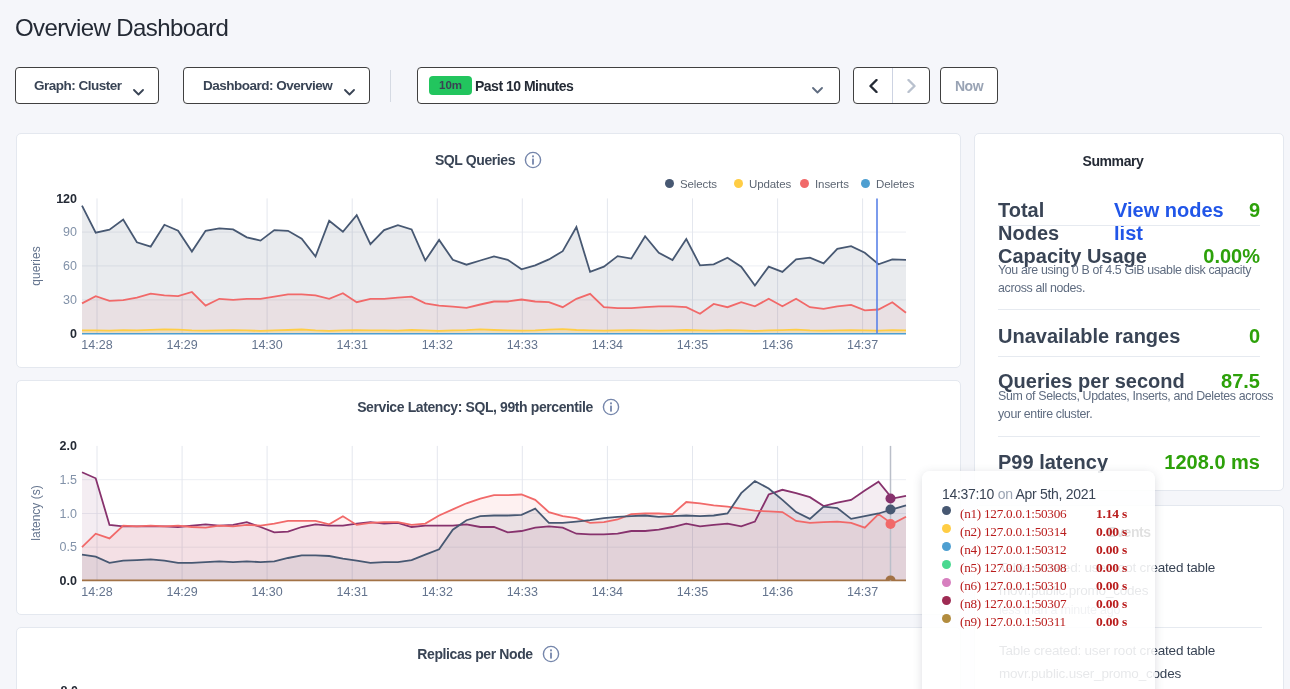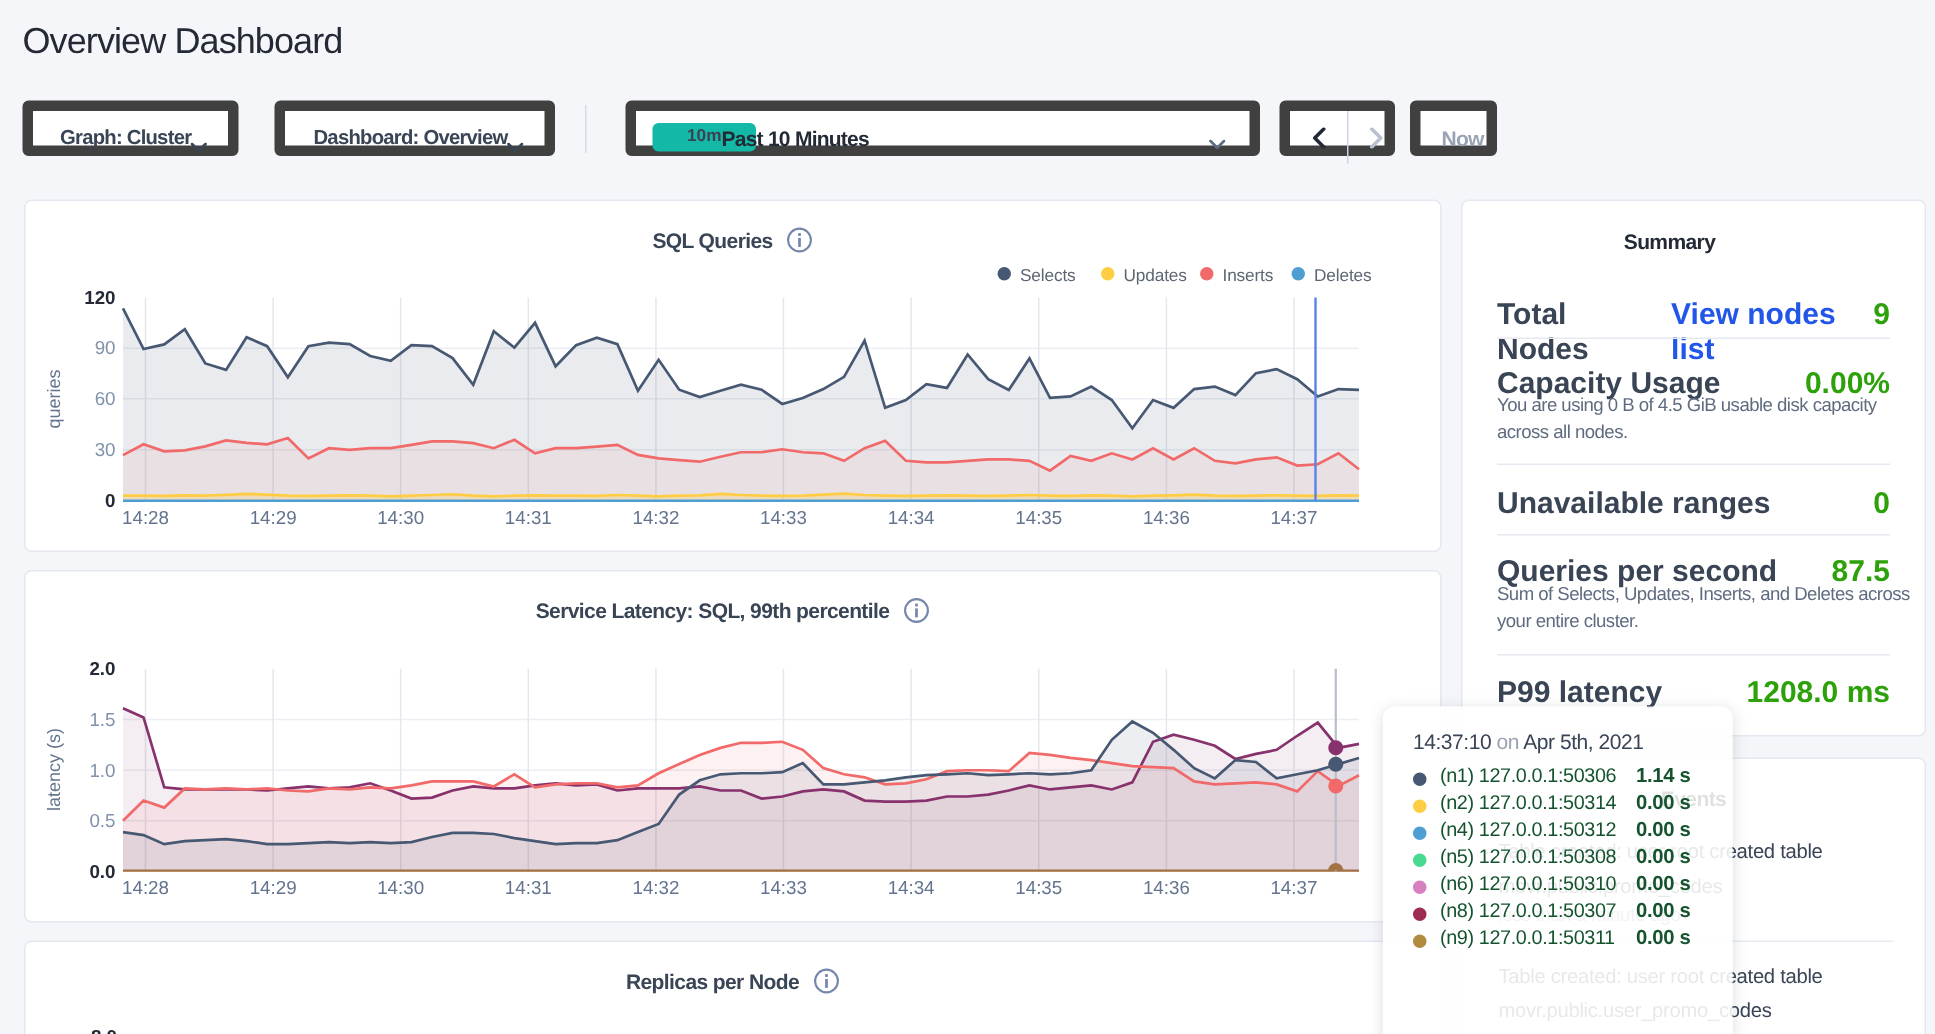--- a/index.html
+++ b/index.html
@@ -1,27 +1,27 @@
 <!DOCTYPE html>
 <html><head>
 <meta charset="utf-8">
 <style>
 * { margin:0; padding:0; box-sizing:border-box; }
 html,body { width:1290px; height:689px; overflow:hidden; background:#f5f6fa;
   font-family:"Liberation Sans", sans-serif; }
 .abs { position:absolute; }
 .card { position:absolute; background:#fff; border:1px solid #e4e8ef; border-radius:5px; }
-.ctl { position:absolute; top:67px; height:37px; background:#fff; border:7px solid #404040;
+.ctl { position:absolute; top:67px; height:37px; background:#fff; border:1px solid #404040;
   border-radius:4px; color:#394455; font-weight:bold; font-size:13.5px; letter-spacing:-0.5px; }
 .ctitle { position:absolute; width:100%; text-align:center; font-size:14px; font-weight:bold; color:#394455; letter-spacing:-0.4px; }
 .ic { margin-left:9px; }
 .leg { position:absolute; top:178px; font-size:11.5px; color:#5d6673; letter-spacing:-0.1px; }
 .leg .dot { margin-right:6px; }
 .dot { display:inline-block; width:9px; height:9px; border-radius:50%; margin-right:9px; flex:none; }
-.tr { display:flex; align-items:flex-end; height:18px; font-size:13.2px; color:#14532d; }
+.tr { display:flex; align-items:flex-start; height:18px; font-size:13.2px; color:#b91c1c;font-family:Liberation Serif, serif; }
 .tl { letter-spacing:-0.25px; }
 .tv { font-weight:bold; margin-left:auto; margin-right:28px; letter-spacing:-0.2px; font-size:13.5px; }
 .srow { position:absolute; left:24px; right:20px; display:flex; font-size:20px; font-weight:bold; color:#394455; }
 .sval { margin-left:auto; color:#2da10a; }
 .sdesc { position:absolute; left:24px; right:22px; font-size:12.4px; color:#5f6c80; line-height:18px; letter-spacing:-0.35px; white-space:nowrap; }
 .sdiv { position:absolute; left:24px; right:22px; border-top:1px solid #e6eaf0; }
 .ev { font-size:13.5px; color:#394455; line-height:23px; letter-spacing:-0.2px; }
 </style>
 </head>
 <body>
@@ -30,22 +30,22 @@
 <div class="ctl" style="left:15px;width:144px;padding:10px 0 0 18px">Graph: Cluster
   <span style="position:absolute;right:14px;top:16px"><svg width="11" height="7" viewBox="0 0 11 7" style="display:inline-block;vertical-align:middle">
         <polyline points="1,1 5.5,5.5 10,1" fill="none" stroke="#394455" stroke-width="1.8" stroke-linecap="round" stroke-linejoin="round"></polyline>
       </svg></span></div>
 <div class="ctl" style="left:183px;width:187px;padding:10px 0 0 19px">Dashboard: Overview
   <span style="position:absolute;right:14px;top:16px"><svg width="11" height="7" viewBox="0 0 11 7" style="display:inline-block;vertical-align:middle">
         <polyline points="1,1 5.5,5.5 10,1" fill="none" stroke="#394455" stroke-width="1.8" stroke-linecap="round" stroke-linejoin="round"></polyline>
       </svg></span></div>
 <div class="abs" style="left:390px;top:70px;width:1px;height:32px;background:#d5dae3"></div>
 <div class="ctl" style="left:417px;width:423px">
-  <span style="position:absolute;left:11px;top:8px;background:#14b8a6;border-radius:4px;font-size:11.5px;
-    padding:3px 23px 4px;color:#3a4254;letter-spacing:0">10m</span>
+  <span style="position:absolute;left:11px;top:8px;background:#22c55e;border-radius:4px;font-size:11.5px;
+    padding:3px 10px 4px;color:#3a4254;letter-spacing:0">10m</span>
   <span style="position:absolute;left:57px;top:10px;color:#242a35;font-size:14px">Past 10 Minutes</span>
   <span style="position:absolute;right:16px;top:14px"><svg width="11" height="7" viewBox="0 0 11 7" style="display:inline-block;vertical-align:middle">
         <polyline points="1,1 5.5,5.5 10,1" fill="none" stroke="#5f6c80" stroke-width="1.8" stroke-linecap="round" stroke-linejoin="round"></polyline>
       </svg></span>
   </div>
 <div class="ctl" style="left:853px;width:77px">
   <span style="position:absolute;left:0;top:0;width:38.5px;height:35px;border-right:1px solid #cdd3e2"></span>
   <svg width="9" height="14" viewBox="0 0 9 14" style="position:absolute;left:15px;top:11px">
     <polyline points="7.5,1 1.5,7 7.5,13" fill="none" stroke="#242a35" stroke-width="2.4" stroke-linecap="round" stroke-linejoin="round"></polyline>
     </svg>

